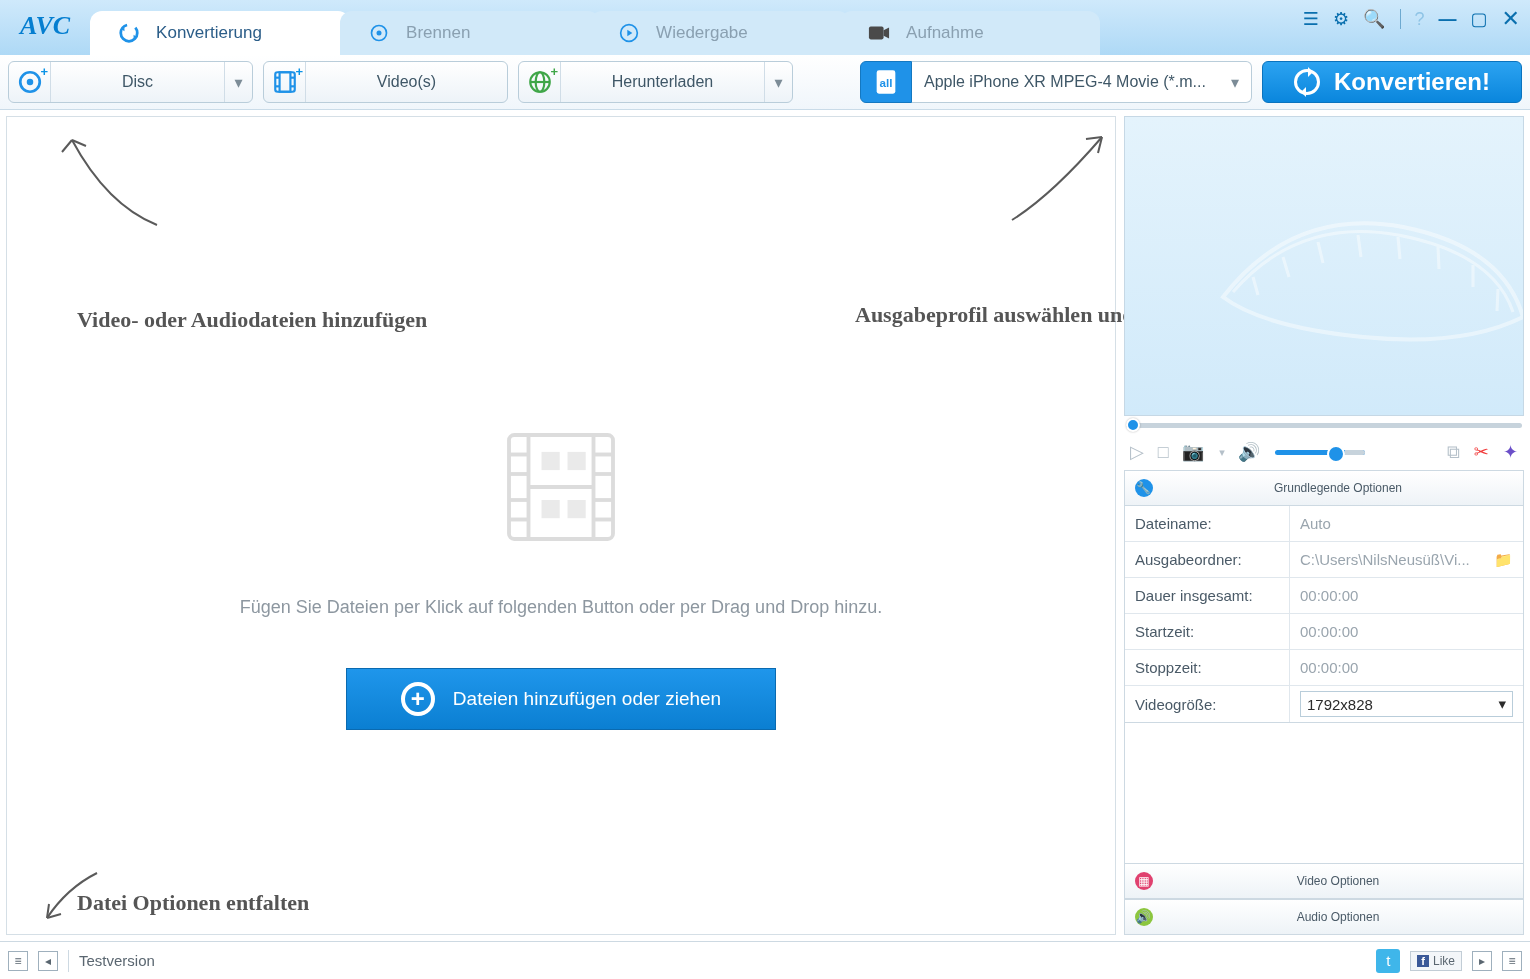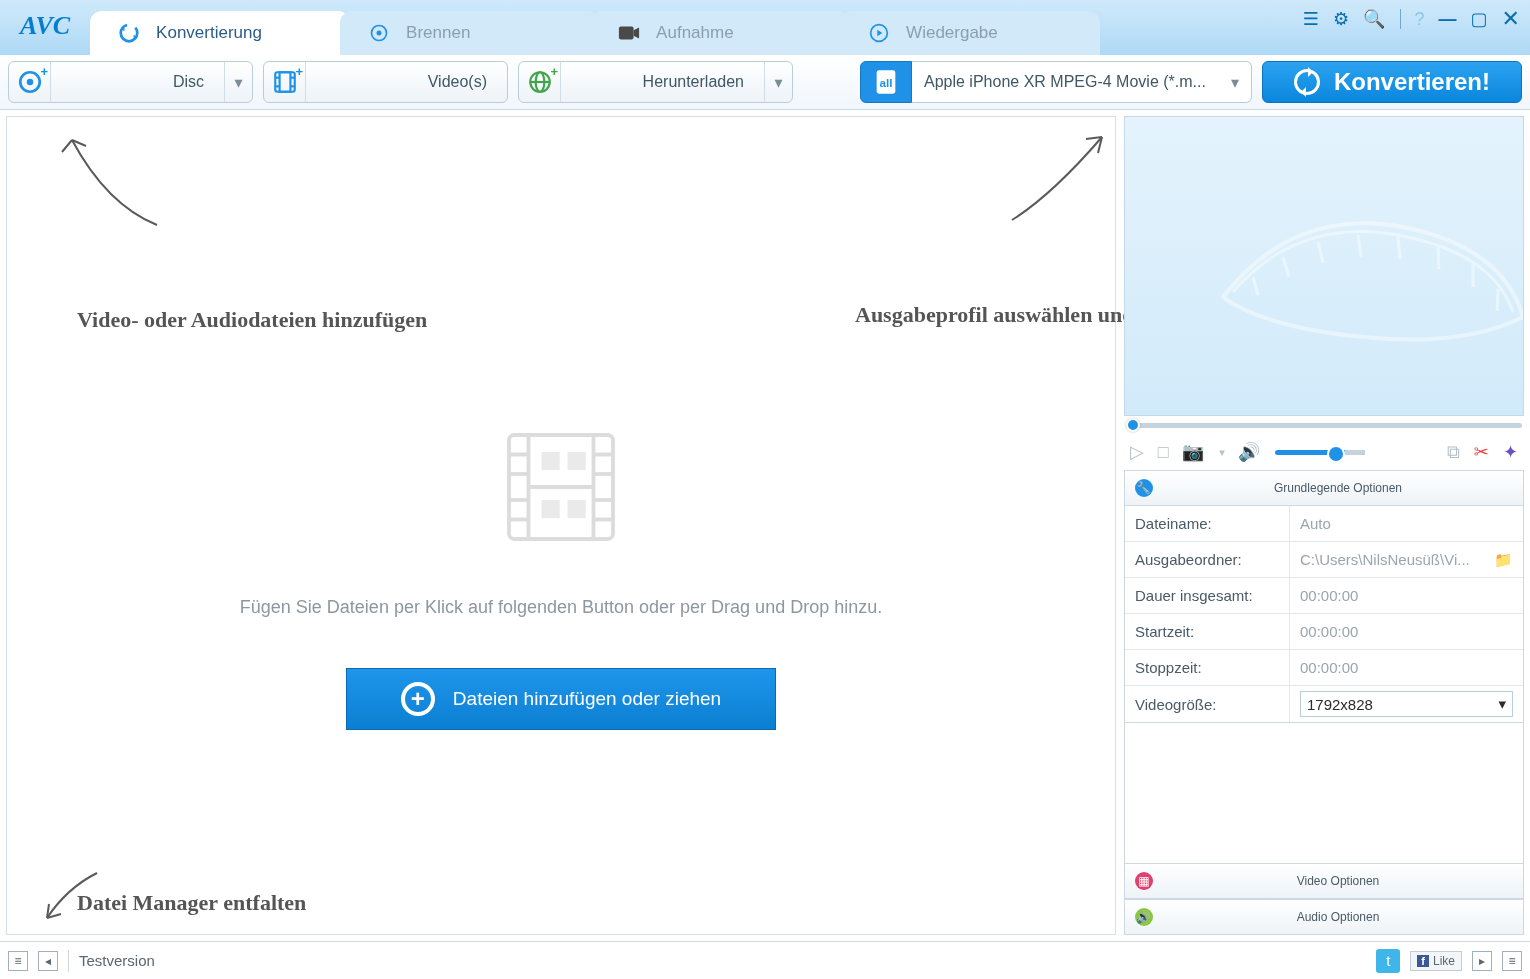--- a/index.html
+++ b/index.html
@@ -11,21 +11,21 @@
 .tab.active{background:#fff;color:#2b5d88;font-weight:500}
 .tab.inactive{background:#d1e9f9;color:#8aa0b1;margin-left:-10px}
 .tab-icon{width:22px;height:22px;display:flex;align-items:center;justify-content:center}
 .win-controls{position:absolute;right:10px;top:6px;display:flex;gap:14px;align-items:center}
 .win-controls span{color:#0a6fae;font-size:18px;cursor:pointer}
 .win-sep{width:1px;height:20px;background:#6da9d0}
 .toolbar{height:55px;background:linear-gradient(#fff,#f0f6fb);border-bottom:1px solid #c9dbe8;display:flex;align-items:center;padding:0 8px;gap:10px}
 .tool-btn{height:42px;border:1px solid #b9cdda;border-radius:6px;background:linear-gradient(#fff,#edf3f8);display:flex;align-items:center;cursor:pointer}
 .tool-icon{width:42px;height:100%;display:flex;align-items:center;justify-content:center;border-right:1px solid #d0dde7;font-size:22px;position:relative}
 .tool-plus{position:absolute;top:2px;right:2px;color:#0b93e6;font-size:13px;font-weight:bold}
-.tool-label{flex:1;text-align:right;padding:0 20px;color:#3f5767;font-size:16px}
+.tool-label{flex:1;text-align:center;padding:0 20px;color:#3f5767;font-size:16px}
 .tool-caret{width:28px;text-align:center;color:#7c8c97;border-left:1px solid #d0dde7;height:100%;display:flex;align-items:center;justify-content:center}
 .w1{width:245px}.w2{width:245px}.w3{width:275px}
 .spacer{flex:1}
 .profile-box{display:flex;align-items:center;gap:0;height:42px}
 .profile-icon{width:52px;height:42px;background:#1f92e8;border-radius:6px 0 0 6px;display:flex;align-items:center;justify-content:center;color:#fff;font-weight:bold;border:1px solid #1478c1}
 .profile-select{height:42px;width:340px;border:1px solid #b9cdda;border-left:none;border-radius:0 6px 6px 0;background:#fff;display:flex;align-items:center;padding:0 12px;color:#3f5767;font-size:16px;cursor:pointer}
 .profile-select .caret{margin-left:auto;color:#7c8c97}
 .convert-btn{height:42px;width:260px;background:linear-gradient(#2ca3f1,#0a86dd);border-radius:6px;display:flex;align-items:center;justify-content:center;gap:14px;color:#fff;font-size:24px;font-weight:bold;cursor:pointer;border:1px solid #0a73be}
 .convert-icon{width:26px;height:26px;border:3px solid #fff;border-radius:50%;position:relative}
 .convert-icon::before,.convert-icon::after{content:"";position:absolute;width:0;height:0;border:5px solid transparent}
@@ -91,35 +91,35 @@
       <span class="tab-icon">
         <svg width="20" height="20" viewBox="0 0 24 24">
             <circle cx="12" cy="12" r="9" fill="none" stroke="#1f92e8" stroke-width="2"></circle>
             <circle cx="12" cy="12" r="3" fill="#1f92e8"></circle>
           </svg>
       </span>
       <span>Brennen</span>
     </div>
     <div class="tab inactive">
       <span class="tab-icon">
+        <svg width="20" height="20" viewBox="0 0 24 24">
+            <circle cx="12" cy="12" r="10" fill="none" stroke="#1f92e8" stroke-width="2"></circle>
+            <path d="M10 8 l6 4 -6 4 z" fill="#1f92e8"></path>
+          </svg>
+      </span>
+      <span>Wiedergabe</span>
+    </div>
+    <div class="tab inactive">
+      <span class="tab-icon">
         <svg width="22" height="16" viewBox="0 0 24 16">
             <rect x="1" y="1" width="16" height="14" rx="2" fill="#4a4a4a"></rect>
             <path d="M17 5 l6 -3 v12 l-6 -3 z" fill="#4a4a4a"></path>
           </svg>
       </span>
       <span>Aufnahme</span>
-    </div>
-    <div class="tab inactive">
-      <span class="tab-icon">
-        <svg width="20" height="20" viewBox="0 0 24 24">
-            <circle cx="12" cy="12" r="10" fill="none" stroke="#1f92e8" stroke-width="2"></circle>
-            <path d="M10 8 l6 4 -6 4 z" fill="#1f92e8"></path>
-          </svg>
-      </span>
-      <span>Wiedergabe</span>
     </div>
   </div>
   <div class="win-controls">
     <span>☰</span>
     <span>⚙</span>
     <span>🔍</span>
     <div class="win-sep"></div>
     <span style="color:#8fc4e6">?</span>
     <span style="font-weight:bold">—</span>
     <span>▢</span>
@@ -193,21 +193,21 @@
     <svg class="arrow-svg" style="top:8px;right:-2px" width="110" height="100">
         <path d="M5 95 Q 45 70 95 12"></path>
         <path d="M95 12 l-16 2 M95 12 l-4 16"></path>
       </svg>
     <svg class="arrow-svg" style="bottom:6px;left:30px" width="70" height="60">
         <path d="M60 5 Q 30 20 10 50"></path>
         <path d="M10 50 l14 -4 M10 50 l2 -14"></path>
       </svg>
     <div class="hint-text" style="top:190px;left:70px">Video- oder Audiodateien hinzufügen</div>
     <div class="hint-text" style="top:185px;right:-240px;width:500px">Ausgabeprofil auswählen und konvertieren</div>
-    <div class="hint-text" style="bottom:18px;left:70px">Datei Manager entfalten</div>
+    <div class="hint-text" style="bottom:18px;left:70px">Datei Optionen entfalten</div>
 
     <svg class="film-icon" viewBox="0 0 100 90">
       <rect x="10" y="5" width="80" height="80" rx="4" fill="none" stroke="#aaa" stroke-width="3"></rect>
       <rect x="25" y="5" width="50" height="80" fill="none" stroke="#aaa" stroke-width="3"></rect>
       <line x1="25" y1="45" x2="75" y2="45" stroke="#aaa" stroke-width="3"></line>
       <rect x="35" y="18" width="14" height="14" fill="#ccc"></rect>
         <rect x="55" y="18" width="14" height="14" fill="#ccc"></rect>
       <rect x="35" y="55" width="14" height="14" fill="#ccc"></rect>
         <rect x="55" y="55" width="14" height="14" fill="#ccc"></rect>
       <line x1="10" y1="20" x2="25" y2="20" stroke="#aaa" stroke-width="3"></line>

